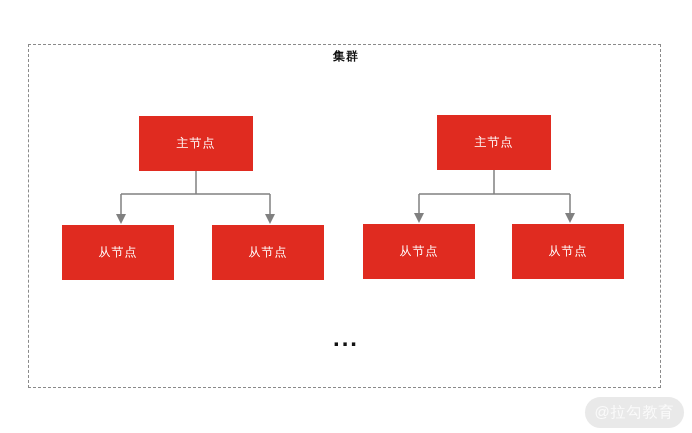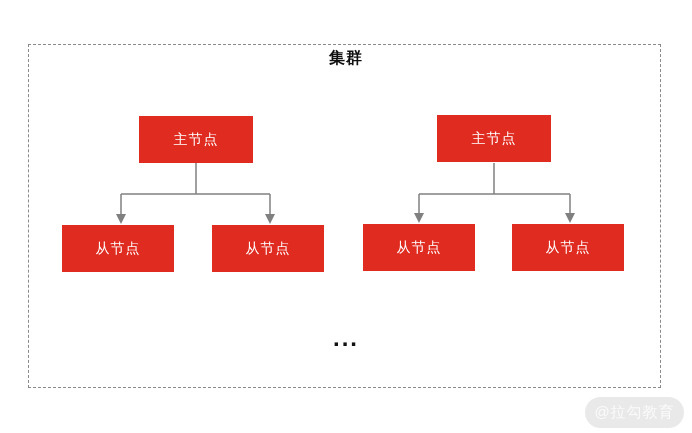--- a/index.html
+++ b/index.html
@@ -13,33 +13,33 @@
   .cluster-border{
     position:absolute;
     left:28px;top:44px;width:633px;height:344px;
     border:1px dashed var(--border-color,#8a8a8a);
     box-sizing:border-box;
   }
   .diagram-title{
     position:absolute;
     left:0;top:48px;width:692px;
     text-align:center;
-    font-size:16px;
+    font-size:12px;
     font-weight:700;
     color:var(--title-color,#111111);
     letter-spacing:1px;
     font-family:Liberation Serif, serif;
   }
   .node{
     position:absolute;
-    width:114px;height:47px;
+    width:114px;height:55px;
     background:var(--node-fill,#e02b20);
     color:var(--node-text,#ffffff);
     display:flex;align-items:center;justify-content:center;
-    font-size:14px;
+    font-size:12px;
     letter-spacing:1px;
     box-sizing:border-box;
   }
   .slave{width:112px;text-align:right;}
   #master-1{left:139px;top:116px;}
   #master-2{left:437px;top:115px;}
   #slave-1{left:62px;top:225px;}
   #slave-2{left:212px;top:225px;}
   #slave-3{left:363px;top:224px;}
   #slave-4{left:512px;top:224px;}

